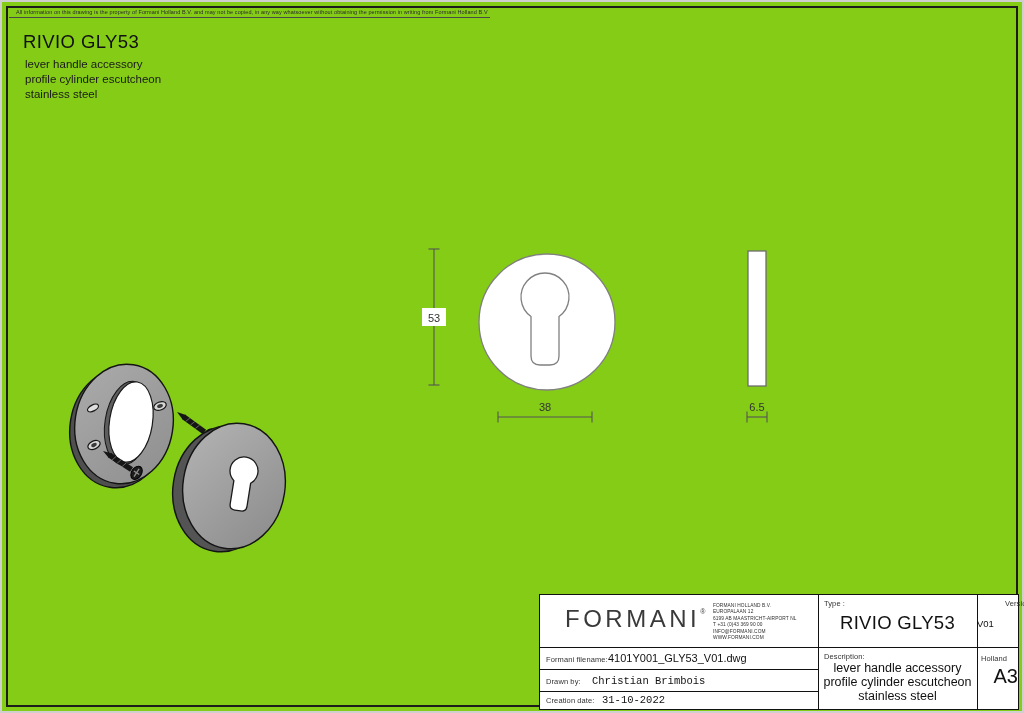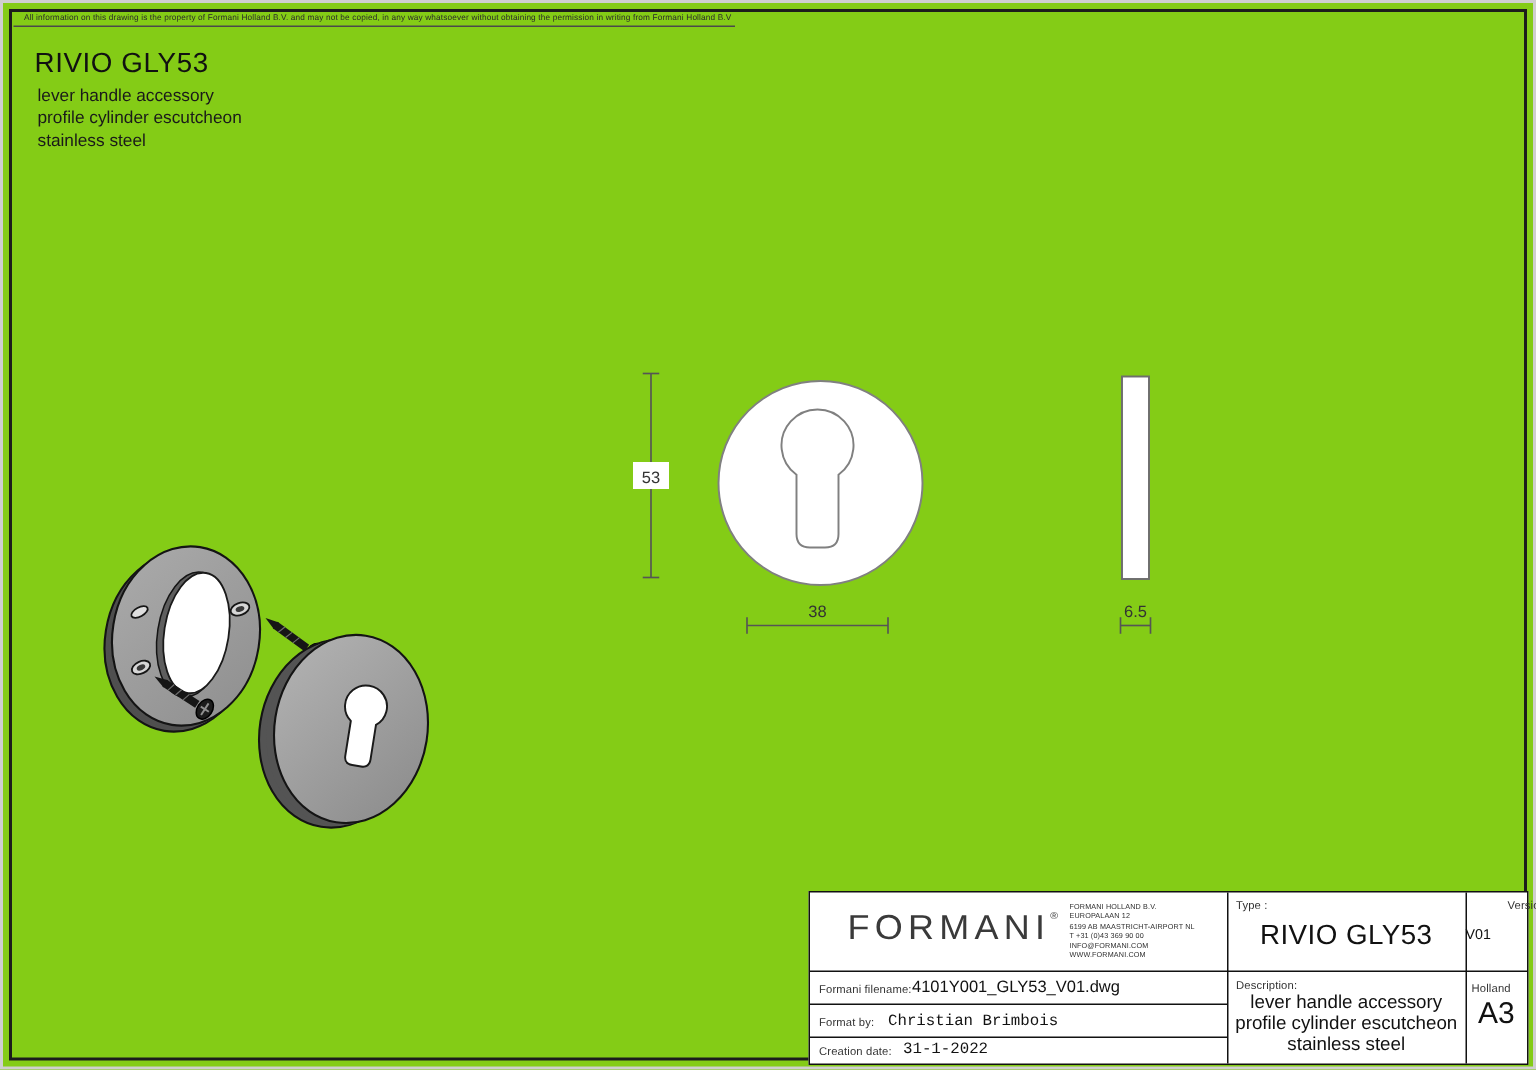--- a/index.html
+++ b/index.html
@@ -34,21 +34,21 @@
   .tb-value{font-size:10.5px;color:#111;font-family:Liberation Mono, monospace;}
   .logo{
     font-size:24px;letter-spacing:3.5px;color:#3a3a3a;font-weight:400;
     transform:scaleY(.96);transform-origin:left top;white-space:nowrap;
   }
   .logo sup{font-size:7px;letter-spacing:0;vertical-align:14px;}
   .address{font-size:4.8px;line-height:6.4px;color:#2e2e2e;letter-spacing:.1px;}
   .type-value{font-size:18.5px;color:#111;letter-spacing:.3px;text-align:center;}
   .version-value{font-size:9.5px;color:#111;}
   .desc-lines{font-size:12.5px;line-height:14px;text-align:center;color:#111;}
-  .format-value{font-size:20px;text-align:center;color:#111;}
+  .format-value{font-size:20px;text-align:right;color:#111;}
   .filename-value{font-size:11px;color:#111;}
 </style>
 </head>
 <body>
 
 <div class="page">
   <div class="frame"></div>
 
   <div class="disclaimer">All information on this drawing is the property of Formani Holland B.V.  and may not be copied, in any way whatsoever without obtaining the permission in writing from Formani Holland B.V</div>
 
@@ -169,25 +169,25 @@
       <div>EUROPALAAN 12</div>
       <div>6199 AB MAASTRICHT-AIRPORT NL</div>
       <div>T +31 (0)43 369 90 00</div>
       <div>INFO@FORMANI.COM</div>
       <div>WWW.FORMANI.COM</div>
     </div>
 
     <div class="tb-abs tb-label" style="left:6px;top:60px;">Formani filename:</div>
     <div class="tb-abs filename-value" style="left:68px;top:57px;">4101Y001_GLY53_V01.dwg</div>
 
-    <div class="tb-abs tb-label" style="left:6px;top:82px;">Format by:</div>
+    <div class="tb-abs tb-label" style="left:6px;top:82px;">Drawn by:</div>
     <div class="tb-abs tb-value" style="left:52px;top:79.5px;">Christian Brimbois</div>
 
     <div class="tb-abs tb-label" style="left:6px;top:101px;">Creation date:</div>
-    <div class="tb-abs tb-value" style="left:62px;top:98.5px;">31-1-2022</div>
+    <div class="tb-abs tb-value" style="left:62px;top:98.5px;">31-10-2022</div>
 
     <div class="tb-abs tb-label" style="left:284px;top:4px;">Type :</div>
     <div class="tb-abs type-value" style="left:278px;width:159px;top:17px;">RIVIO GLY53</div>
 
     <div class="tb-abs tb-label" style="left:465px;top:4px;">Version:</div>
     <div class="tb-abs version-value" style="left:437px;width:41px;top:23px;">V01</div>
 
     <div class="tb-abs tb-label" style="left:284px;top:57px;">Description:</div>
     <div class="tb-abs desc-lines" style="left:278px;width:159px;top:66px;">
       <div>lever handle accessory</div>

